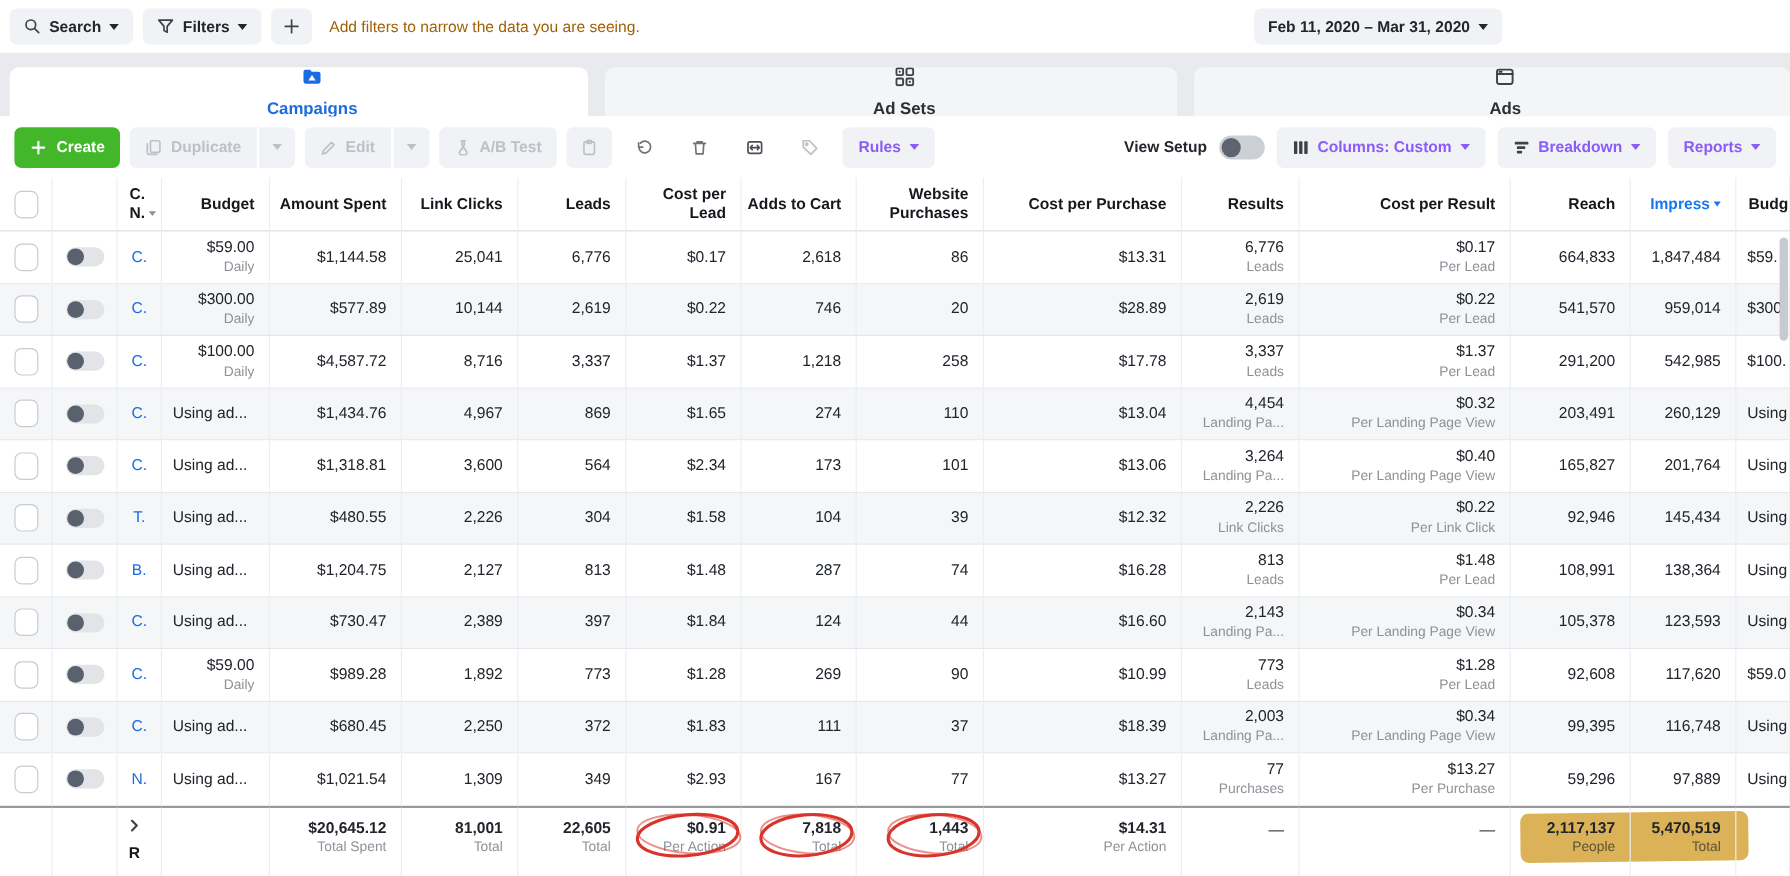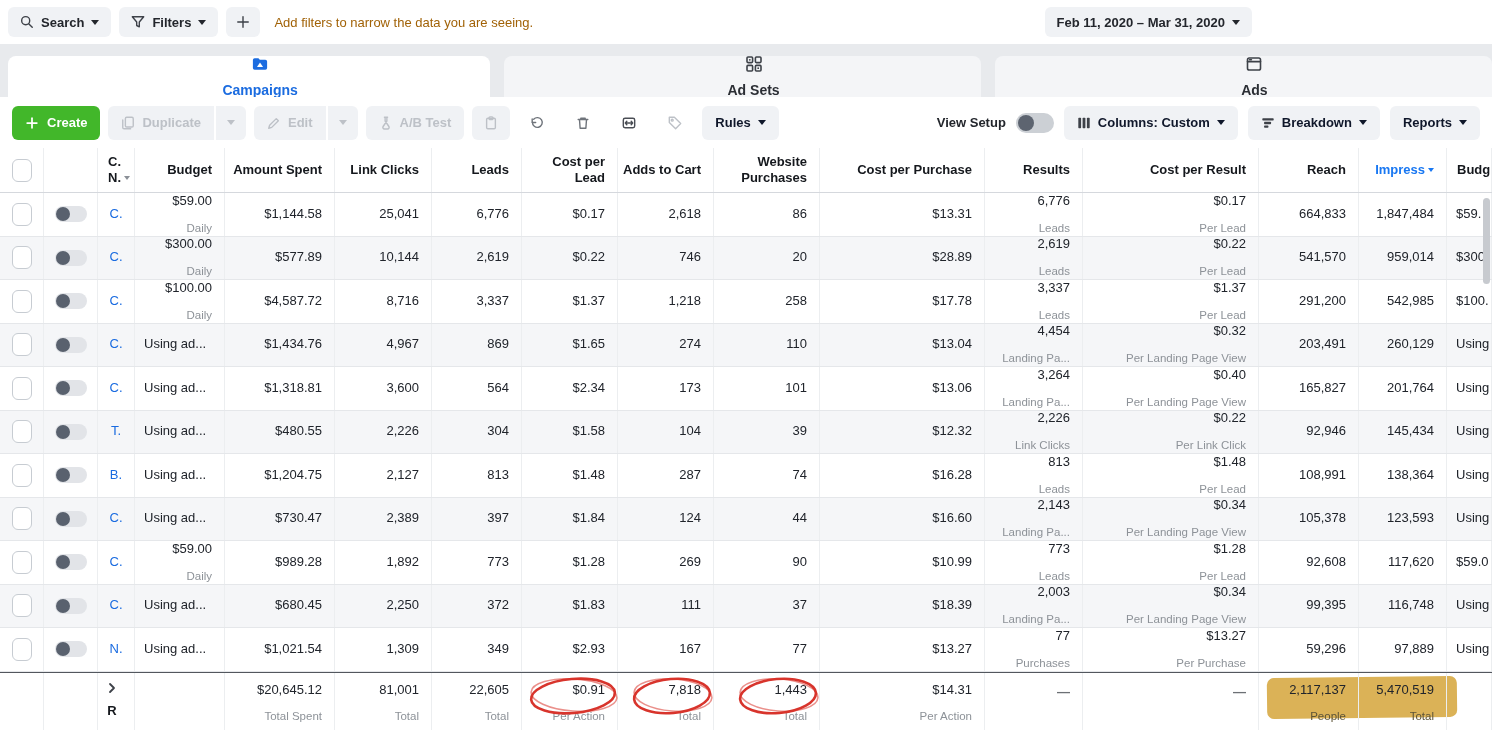--- a/index.html
+++ b/index.html
@@ -25,21 +25,21 @@
   .tab { height:41px; border-radius:8px 8px 0 0; background:#f4f5f7; display:flex; align-items:center;
          gap:10px; padding-left:22px; font-weight:bold; font-size:14px; color:#2b2e34;flex-direction:column; }
   .tab-campaigns { width:487px; background:#fff; color:#1b6ce0; }
   .tab-adsets { width:481px; }
   .tab-ads { width:502px; }
 
   
   .card { position:absolute; top:97px; left:0; width:1492px; bottom:0; background:#fff; }
   .toolbar { height:51px; display:flex; align-items:center; padding:0 12px; gap:8px; }
   .tbtn { height:34px; background:#f0f2f5; border-radius:6px; display:flex; align-items:center;
-          gap:7px; padding:0 13px; font-size:13px; font-weight:bold; color:#0f172a; }
+          gap:7px; padding:0 13px; font-size:13px; font-weight:bold; color:#8b5cf6; }
   .tbtn.icon-only { width:38px; justify-content:center; padding:0; }
   .tbtn.dis { color:#bdc1c7; }
   .tbtn.dis svg { stroke:#bdc1c7 !important; }
   .split { display:flex; gap:2px; }
   .split .tbtn { border-radius:6px 0 0 6px; }
   .split .tbtn.cap { border-radius:0 6px 6px 0; width:30px; justify-content:center; padding:0; }
   .create-btn { background:#42b72a; color:#fff; font-weight:bold; gap:8px; }
   .toolbar-right { margin-left:auto; display:flex; align-items:center; gap:10px; }
   .vs-label { font-size:13px; font-weight:bold; color:#23262c; }
   .vs-toggle { width:38px; height:20px; border-radius:10px; background:#ccd0d5; position:relative; }
@@ -66,32 +66,32 @@
   .hc.sorted .mini-caret { border-top-color:#1877f2; }
 
   .trow { display:flex; height:43.5px; border-bottom:1px solid #e5e7ea; background:#fff; }
   .trow.alt { background:#f5f6f8; }
   .tc { border-right:1px solid #eceef0; display:flex; flex-direction:column; justify-content:center;
         align-items:flex-end; padding:3px 12px 3px 4px; text-align:right; position:relative;
         overflow:hidden; line-height:1.3; }
   .tc.center { align-items:center; padding:3px 2px; }
   .tc.leftal { align-items:flex-start; padding-left:9px; }
   .val { font-size:13px; color:#20242b; white-space:nowrap; }
-  .sub { font-size:11.5px; color:#8d9298; white-space:nowrap; margin-top:11px; }
+  .sub { font-size:11.5px; color:#8d9298; white-space:nowrap; margin-top:1px; }
   .name-link { color:#1a6be0; font-size:13px; cursor:pointer; }
 
   .checkbox { width:20px; height:23px; border:1.5px solid #c7ccd2; border-radius:6px; background:#fff; }
   .toggle { width:32px; height:16px; border-radius:8px; background:#e2e4e8; position:relative; cursor:pointer; }
   .toggle .tknob { position:absolute; left:1px; top:1px; width:14px; height:14px; border-radius:50%;
                    background:#59616e; }
 
   
   .tfoot { display:flex; height:59px; border-top:1px solid #53575e; background:#fff; position:relative; }
   .tfoot .tc { border-right:1px solid #eceef0; overflow:visible; justify-content:flex-start; padding-top:9px; }
-  .tfoot .val { font-weight:normal;margin-left:14px; }
+  .tfoot .val { font-weight:bold;margin-left:14px; }
   .tfoot .dash { color:#6c7075; font-weight:bold; padding-top:2px; }
   .foot-name { align-items:center !important; justify-content:flex-start; gap:9px; }
   .foot-name .rletter { font-weight:bold; font-size:13px; color:#15181d; }
   .hl-yellow { position:absolute; left:1267px; top:4px; width:190px; height:41px; background:#d3a132;
                opacity:.82; border-radius:7px; transform:rotate(-.7deg); }
   .red-circle { position:absolute; right:-8px; top:-1px; width:104px; height:48px; pointer-events:none;
                 overflow:visible; }
   .scrollbar-thumb { position:absolute; right:2px; top:198px; width:7px; height:86px; border-radius:4px;
                      background:#c7cacf; }
   svg.stroke { fill:none; stroke:#3d4148; stroke-width:1.6; stroke-linecap:round; stroke-linejoin:round; }

